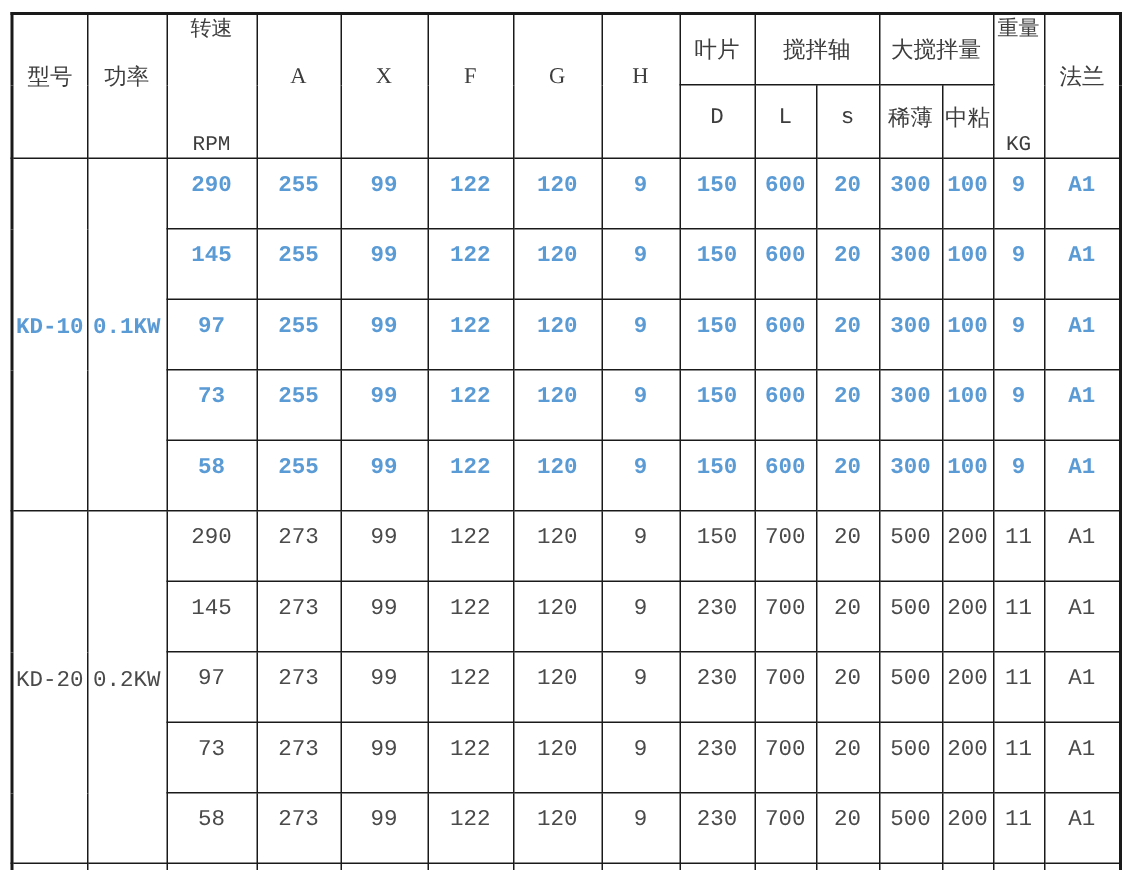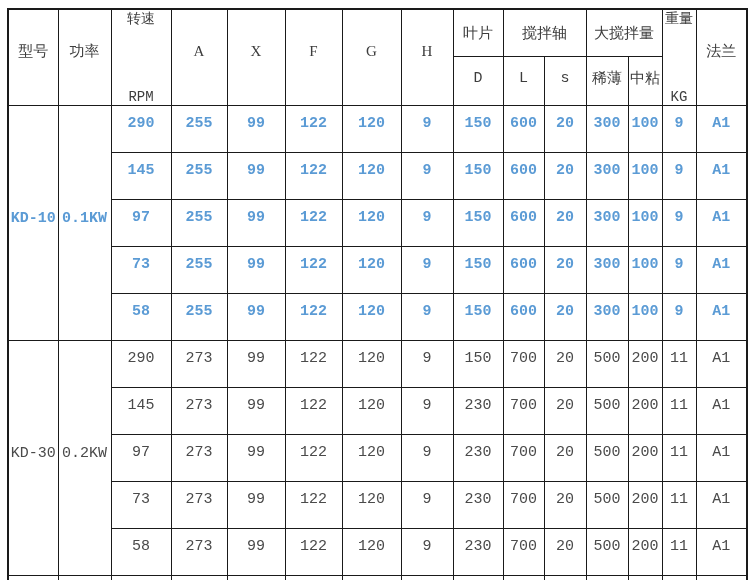--- a/index.html
+++ b/index.html
@@ -188,21 +188,21 @@
           <td class="hl">9</td>
           <td class="hl">150</td>
           <td class="hl">600</td>
           <td class="hl">20</td>
           <td class="hl">300</td>
           <td class="hl">100</td>
           <td class="hl">9</td>
           <td class="hl">A1</td>
         </tr>
         <tr>
-          <td rowspan="5" class="model mid">KD-30</td>
+          <td rowspan="5" class="model mid">KD-20</td>
           <td rowspan="5" class="mid">0.2KW</td>
           <td>290</td>
           <td>273</td>
           <td>99</td>
           <td>122</td>
           <td>120</td>
           <td>9</td>
           <td>150</td>
           <td>700</td>
           <td>20</td>

